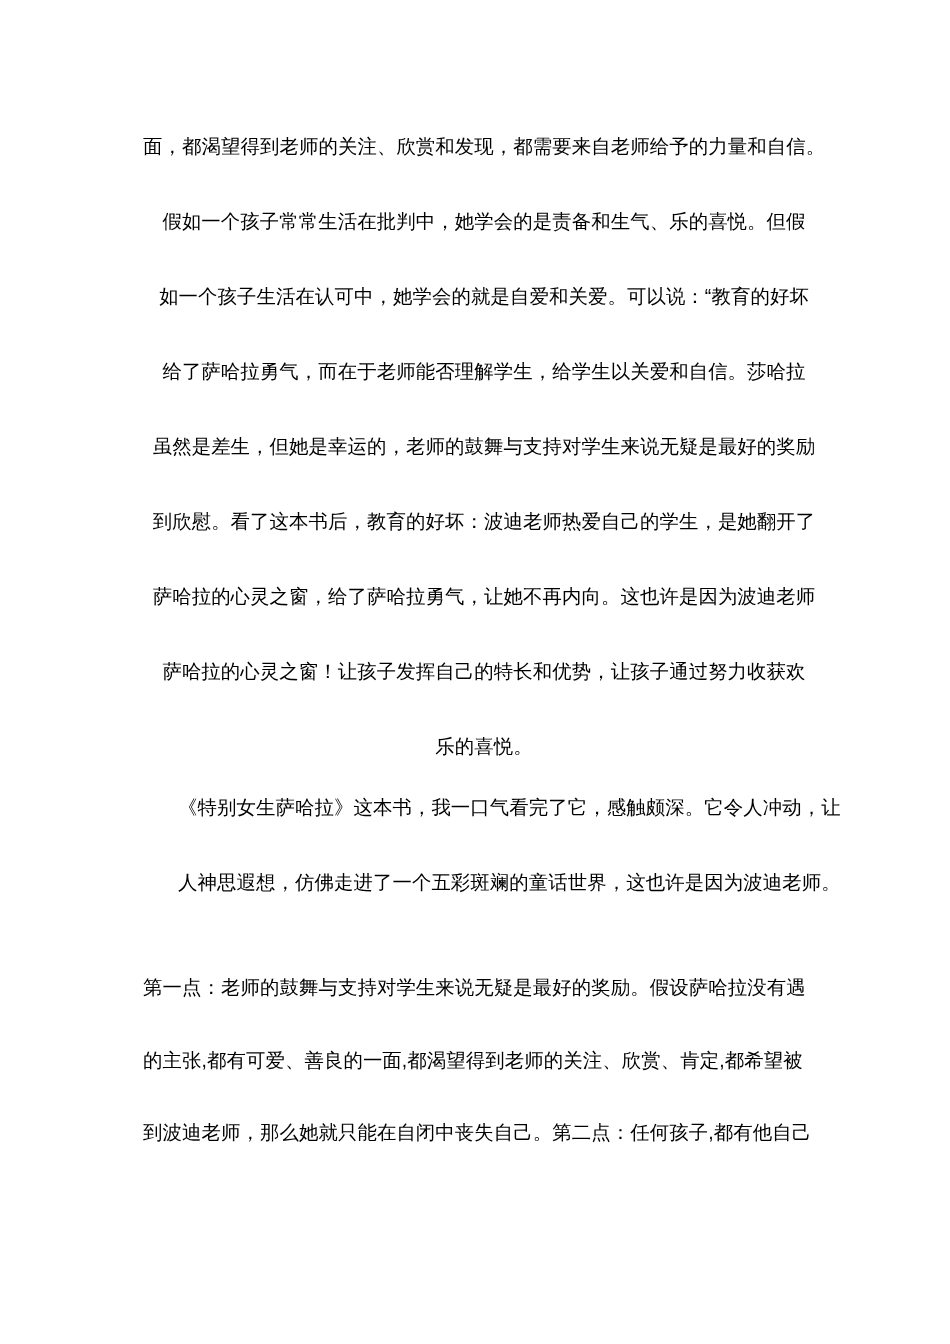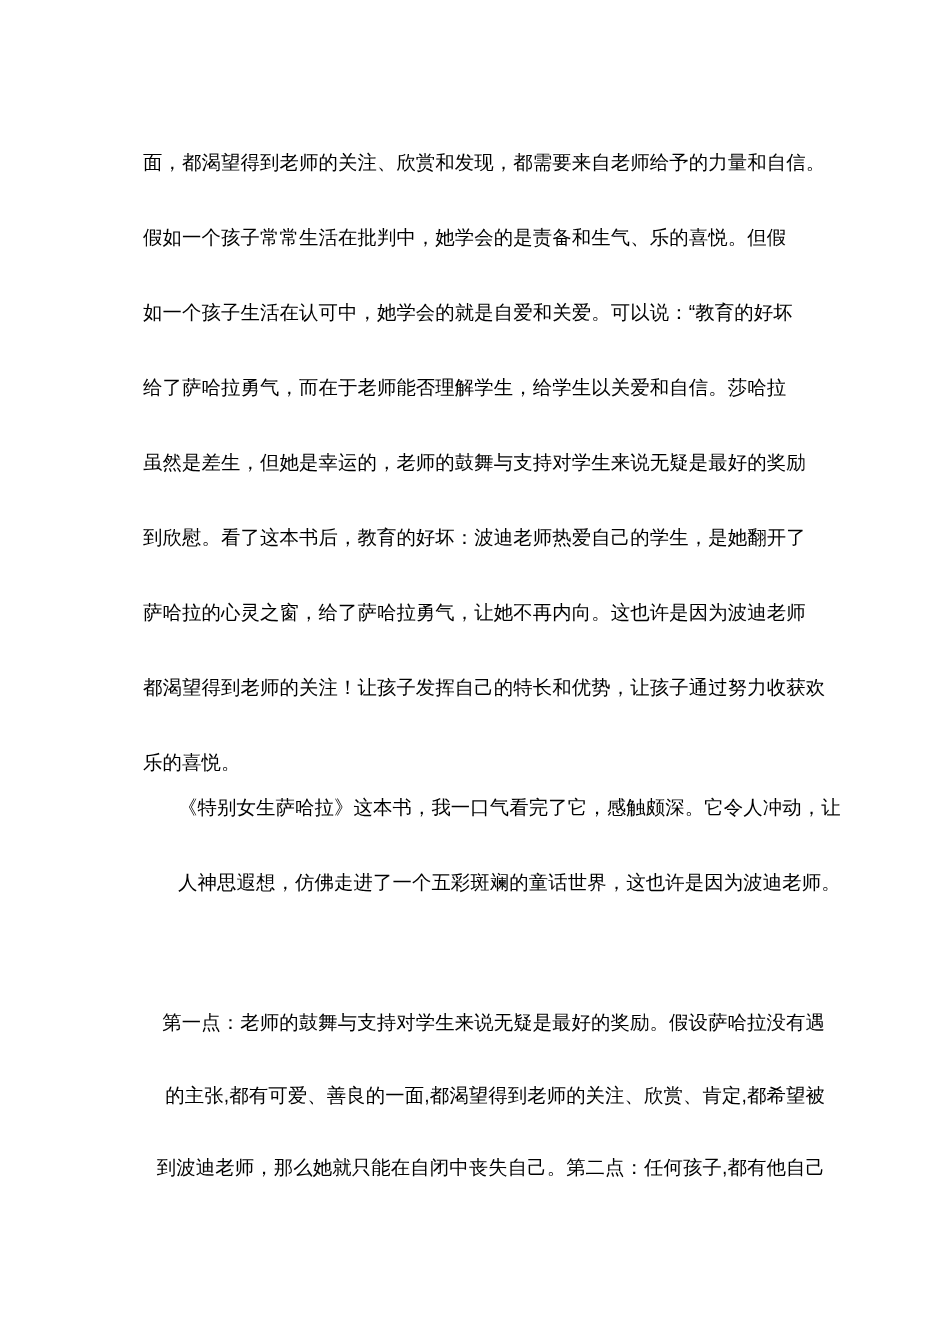--- a/index.html
+++ b/index.html
@@ -19,38 +19,38 @@
   .para {
     position: absolute;
     left: 143px;
     width: 682px;
   }
   .para .line {
     font-size: 19.4px;
     white-space: nowrap;
     letter-spacing: 0.1px;
   }
-  .p1 { top: 125px;  line-height: 75px; }
+  .p1 { top: 109px;  line-height: 75px; text-align: center; }
   .p2 { top: 770px;  line-height: 75px; margin-left: 35px; }
-  .p3 { top: 986px;  line-height: 72.5px; text-align: right; }
+  .p3 { top: 951px;  line-height: 72.5px; }
 </style>
 </head>
 <body>
 
 <div class="page">
 
   <div class="para p1">
     <div class="line">面，都渴望得到老师的关注、欣赏和发现，都需要来自老师给予的力量和自信。</div>
     <div class="line">假如一个孩子常常生活在批判中，她学会的是责备和生气、乐的喜悦。但假</div>
     <div class="line">如一个孩子生活在认可中，她学会的就是自爱和关爱。可以说：“教育的好坏</div>
     <div class="line">给了萨哈拉勇气，而在于老师能否理解学生，给学生以关爱和自信。莎哈拉</div>
     <div class="line">虽然是差生，但她是幸运的，老师的鼓舞与支持对学生来说无疑是最好的奖励</div>
     <div class="line">到欣慰。看了这本书后，教育的好坏：波迪老师热爱自己的学生，是她翻开了</div>
     <div class="line">萨哈拉的心灵之窗，给了萨哈拉勇气，让她不再内向。这也许是因为波迪老师</div>
-    <div class="line">都渴望得到老师的关注！让孩子发挥自己的特长和优势，让孩子通过努力收获欢</div>
+    <div class="line">萨哈拉的心灵之窗！让孩子发挥自己的特长和优势，让孩子通过努力收获欢</div>
     <div class="line">乐的喜悦。</div>
   </div>
 
   <div class="para p2">
     <div class="line">《特别女生萨哈拉》这本书，我一口气看完了它，感触颇深。它令人冲动，让</div>
     <div class="line">人神思遐想，仿佛走进了一个五彩斑斓的童话世界，这也许是因为波迪老师。</div>
   </div>
 
   <div class="para p3">
     <div class="line">第一点：老师的鼓舞与支持对学生来说无疑是最好的奖励。假设萨哈拉没有遇</div>

